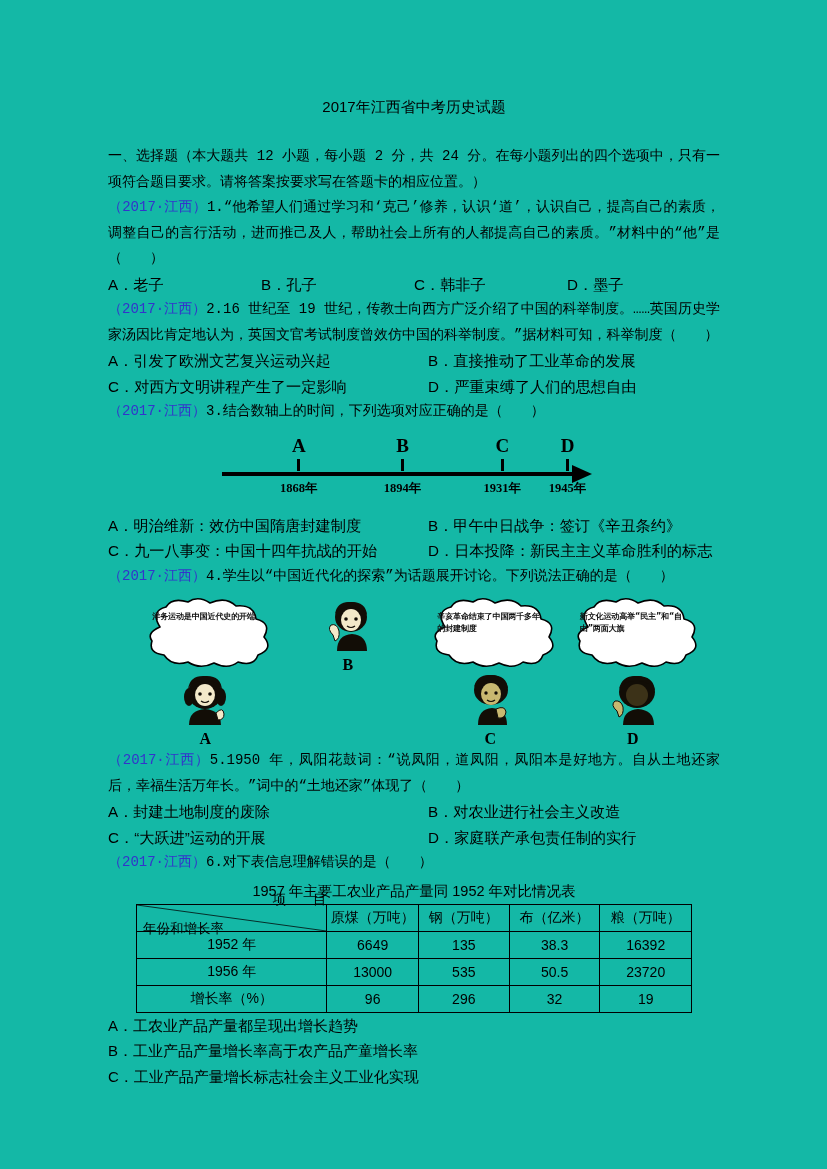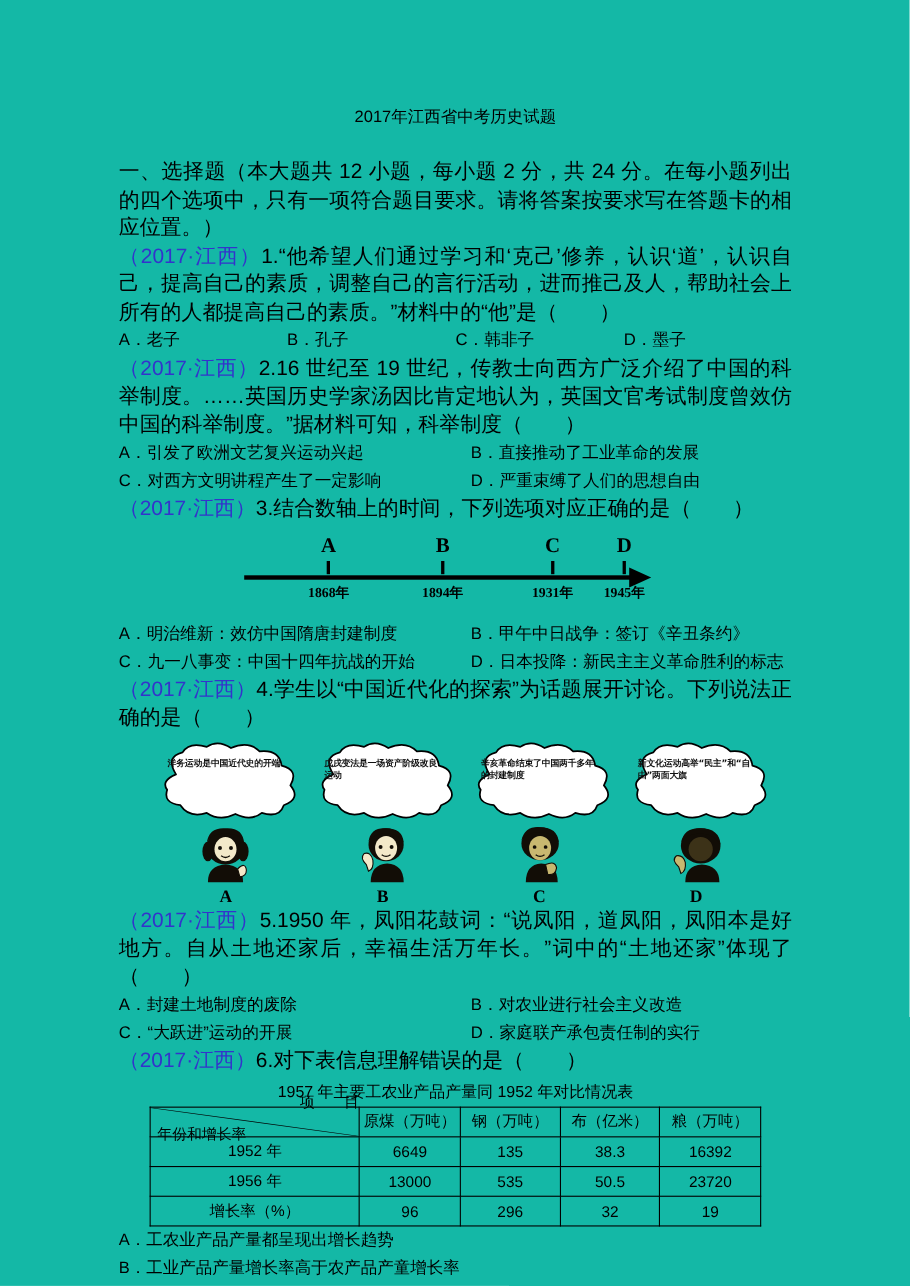--- a/index.html
+++ b/index.html
@@ -24,26 +24,26 @@
     width: 612px;
   }
   .doc-title {
     text-align: center;
     font-size: 15px;
     line-height: 22px;
     margin: 0 0 26px 0;
     font-family: "Liberation Sans", "DejaVu Sans", sans-serif;
   }
   .para {
-    font-size: 19px;
+    font-size: 14px;
     line-height: 25.5px;
     margin: 0;
     text-align: justify;
     text-justify: inter-ideograph;
-    font-family: Liberation Sans, sans-serif;
+    font-family: Liberation Mono, monospace;
   }
   .src {
     color: #3333cc;
   }
   .opt-row {
     display: flex;
     font-size: 15.2px;
     line-height: 25.5px;
     font-family: "Liberation Sans", "DejaVu Sans", sans-serif;
     justify-content: center;
@@ -301,26 +301,20 @@
             <circle cx="34" cy="21" r="1.8" fill="#120d06"></circle>
             <path d="M25 28 Q29 31 33 28" stroke="#120d06" stroke-width="1.2" fill="none"></path>
             <path d="M13 52 Q13 37 29 36 Q45 37 45 52 Z" fill="#120d06"></path>
             <path d="M40 40 Q47 33 48 41 Q48 47 42 47 Z" fill="#f3e9c9" stroke="#120d06" stroke-width="1"></path>
           </svg>
         </div>
         <div class="fig-label">A</div>
       </div>
 
       <div class="bubble-col">
-        <div class="bubble">
-          <svg width="142" height="74" viewBox="0 0 142 74">
-            <path d="M26 30 Q16 14 32 10 Q38 0 54 5 Q64 -2 76 6 Q92 -1 102 9 Q120 7 122 22 Q138 26 130 40 Q140 52 124 58 Q120 70 104 65 Q94 73 80 66 Q66 73 54 65 Q38 70 30 58 Q14 56 18 44 Q12 36 26 30 Z" fill="#ffffff" stroke="#000000" stroke-width="1.6" stroke-linejoin="round"></path>
-          </svg>
-          <div class="bubble-text">戊戌变法是一场资产阶级改良运动</div>
-        </div>
         <div class="figure">
           <svg width="58" height="56" viewBox="0 0 58 56">
             <ellipse cx="32" cy="18" rx="16" ry="15" fill="#120d06"></ellipse>
             <ellipse cx="32" cy="21" rx="10" ry="11" fill="#f3e9c9"></ellipse>
             <path d="M16 15 Q18 2 32 3 Q47 3 48 16 Q43 7 32 8 Q21 7 16 15 Z" fill="#120d06"></path>
             <circle cx="27" cy="20" r="1.8" fill="#120d06"></circle>
             <circle cx="37" cy="20" r="1.8" fill="#120d06"></circle>
             <path d="M28 27 Q32 30 36 27" stroke="#120d06" stroke-width="1.2" fill="none"></path>
             <path d="M18 52 Q18 36 33 35 Q48 36 48 52 Z" fill="#120d06"></path>
             <path d="M14 36 Q8 30 12 26 Q18 24 20 32 Q21 40 16 42 Z" fill="#f3e9c9" stroke="#120d06" stroke-width="1"></path>

